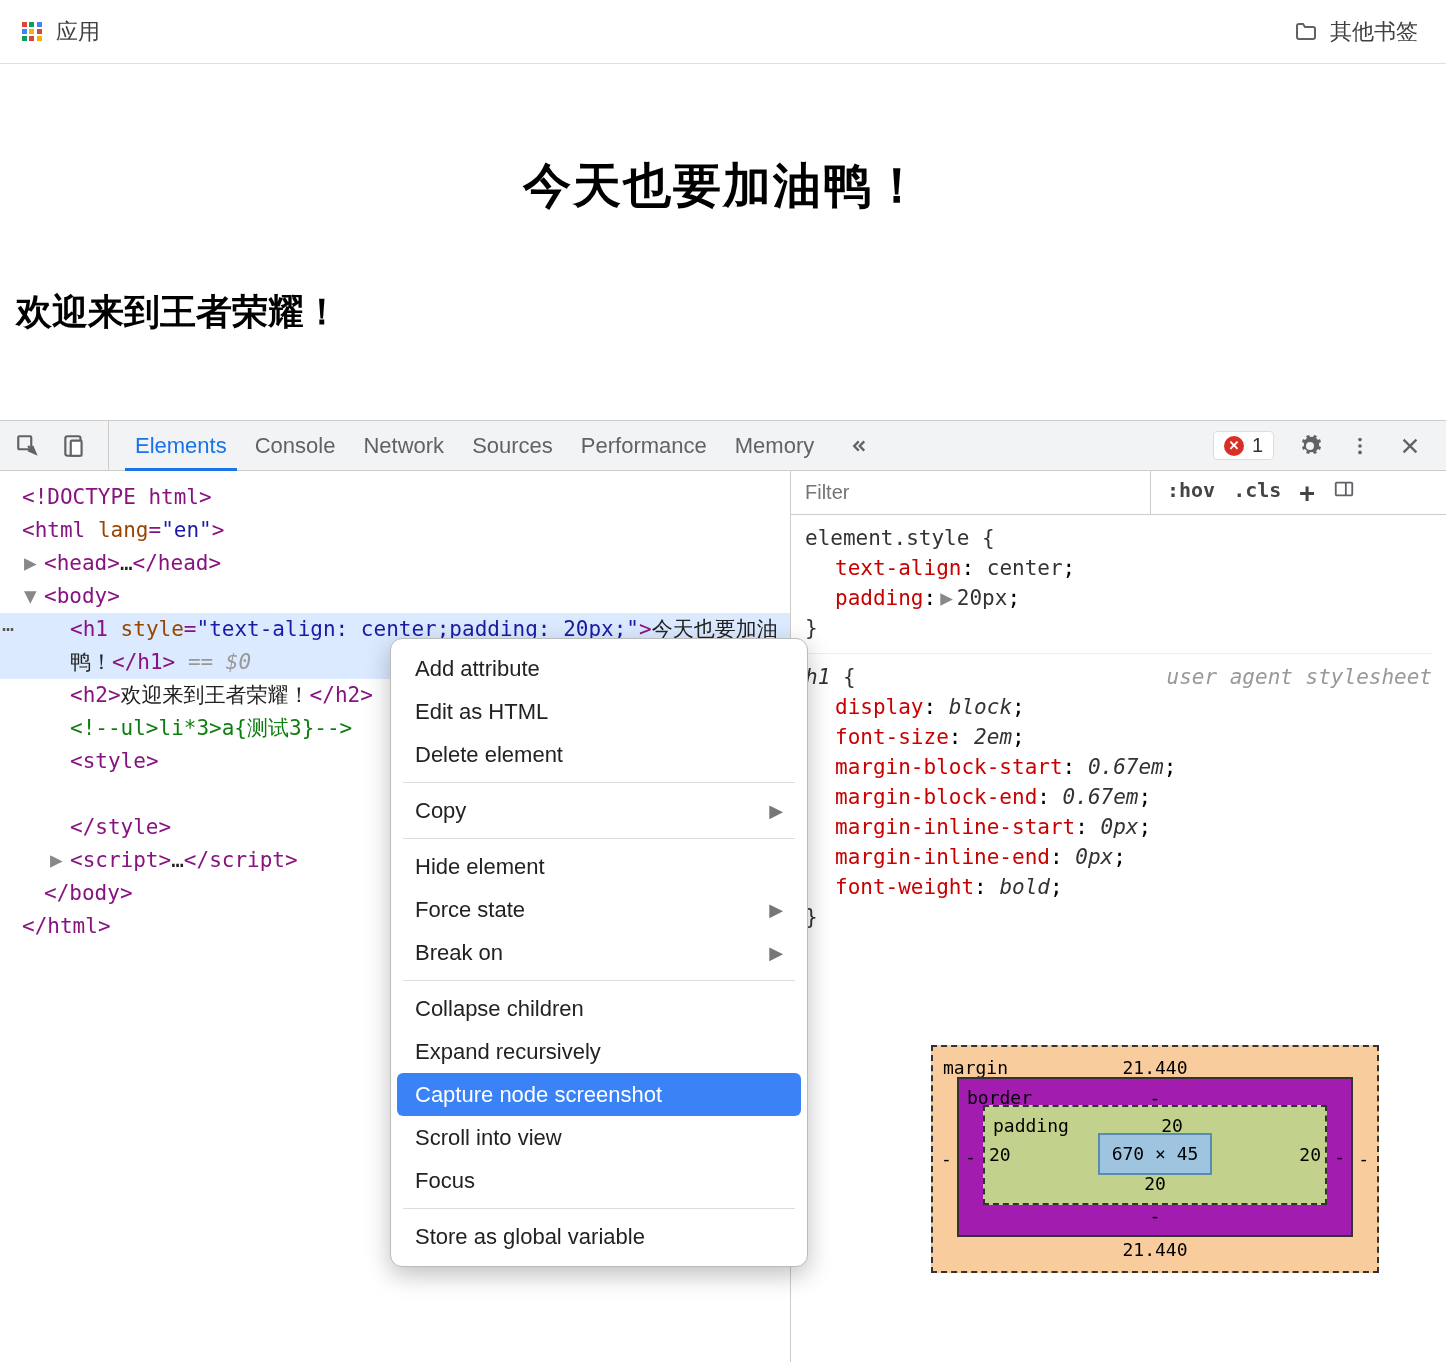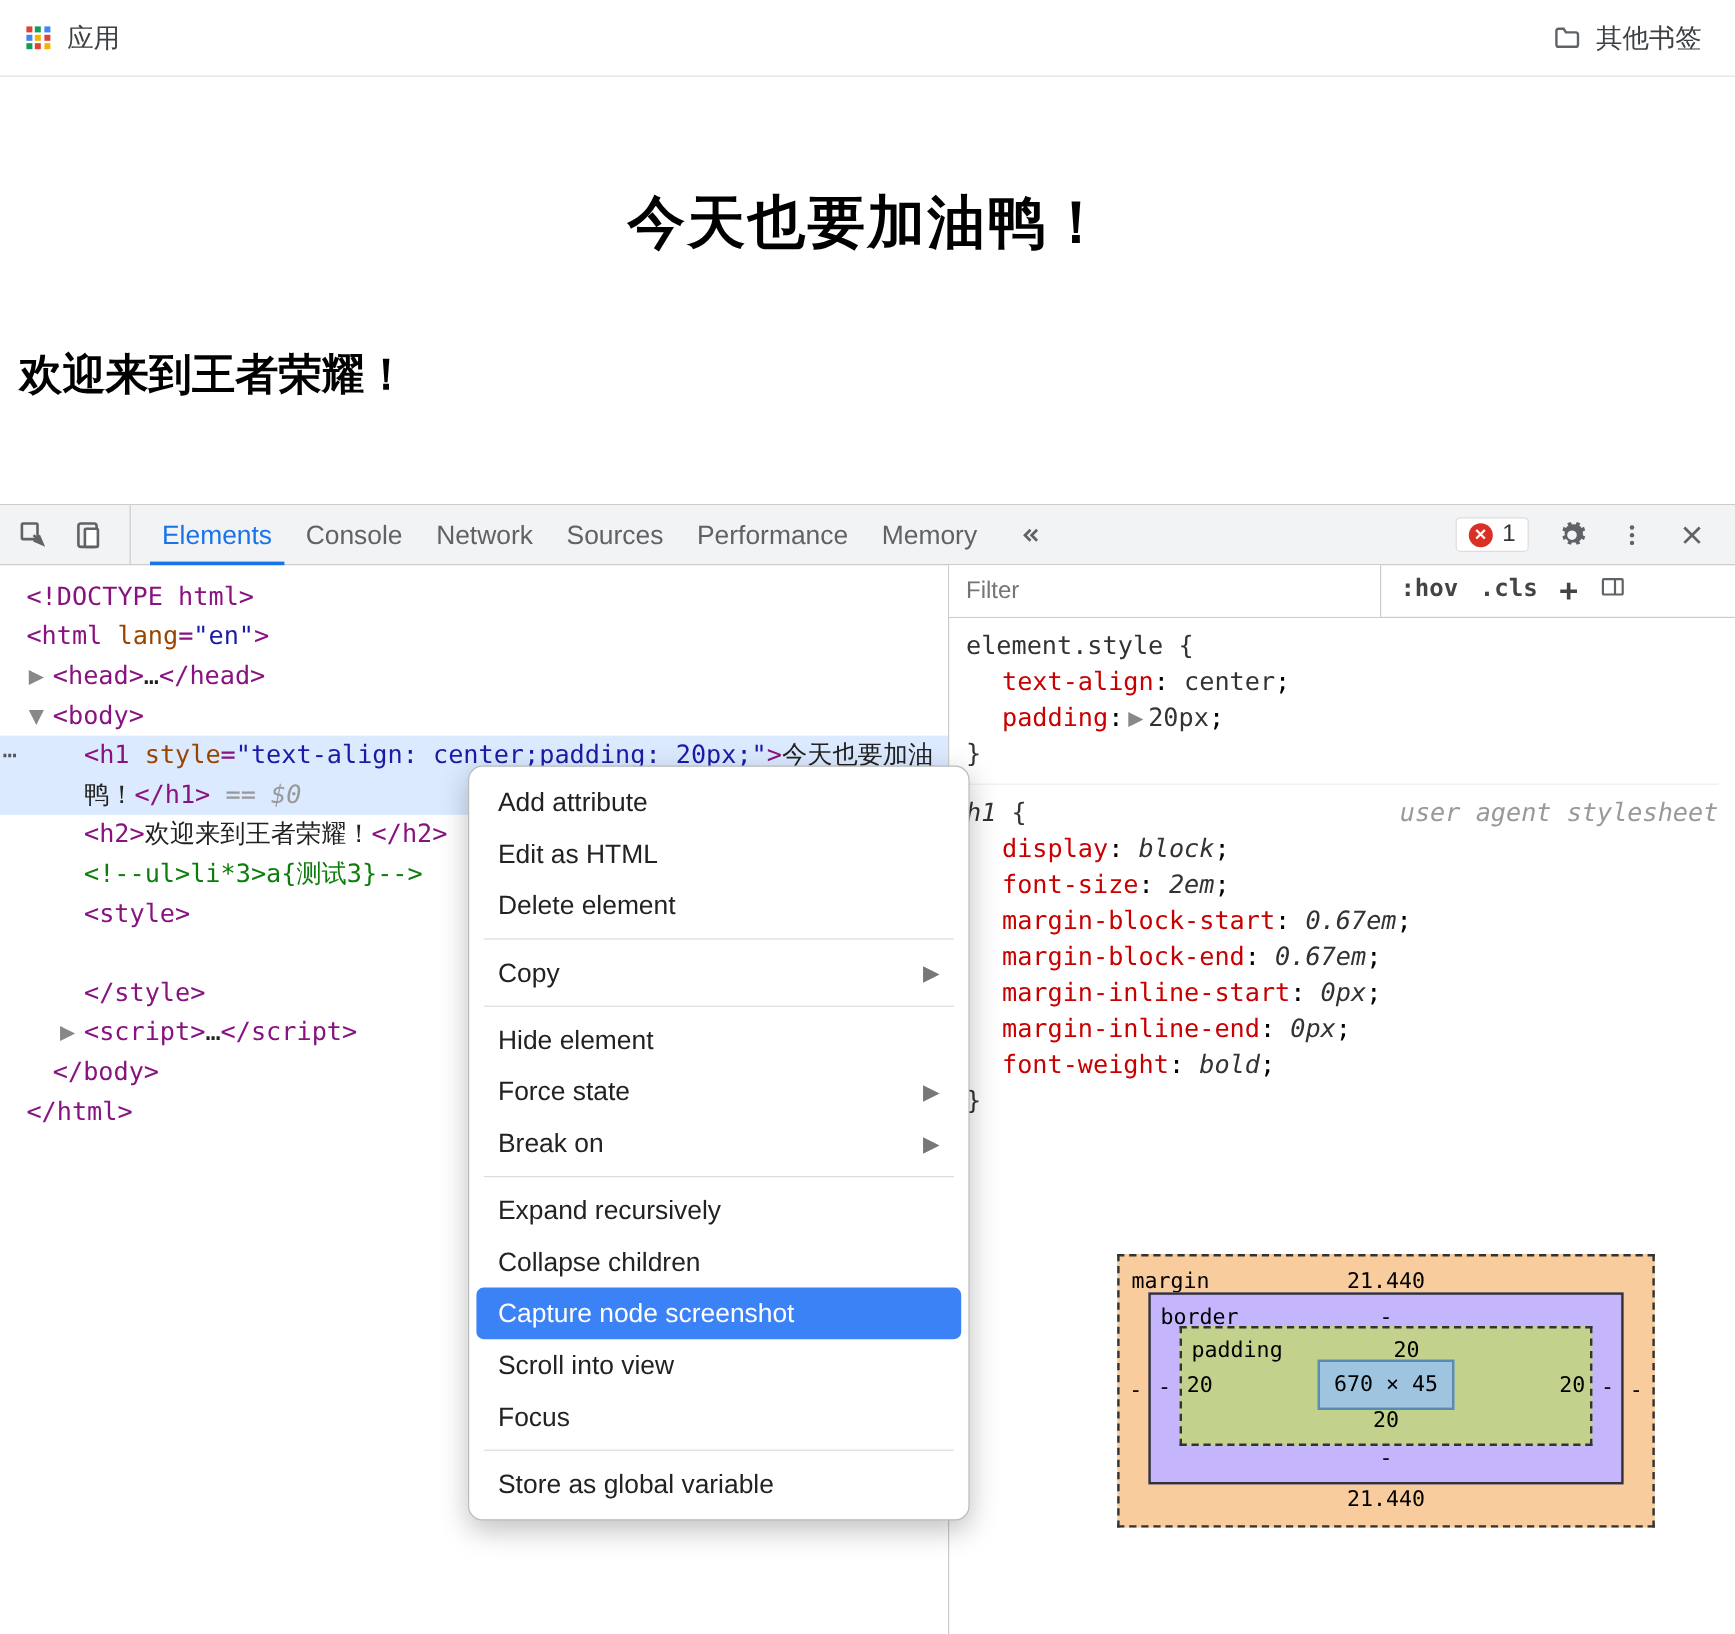--- a/index.html
+++ b/index.html
@@ -87,21 +87,21 @@
 .collapse-tri { color: #888; margin-left: 4px; margin-right: 4px; display: inline-block; }
 
 
 .box-model { position: absolute; left: 140px; top: 530px; width: 448px; }
 .bm-margin { border: 2px dashed #333; background: #f8cc9c; padding: 30px 24px 34px 24px; position: relative; text-align: center; }
 .bm-margin-label { position: absolute; left: 10px; top: 6px; font-size: 18px; font-family: Menlo, monospace; }
 .bm-margin-top { position: absolute; left: 50%; top: 6px; transform: translateX(-50%); font-size: 18px; font-family: Menlo, monospace; }
 .bm-margin-bottom { position: absolute; left: 50%; bottom: 6px; transform: translateX(-50%); font-size: 18px; font-family: Menlo, monospace; }
 .bm-margin-left, .bm-margin-right { position: absolute; top: 50%; transform: translateY(-50%); font-size: 18px; font-family: Menlo, monospace; }
 .bm-margin-left { left: 8px; } .bm-margin-right { right: 8px; }
-.bm-border { border: 2px solid #333; background: #c4b5fd; padding: 26px 24px 30px 24px; position: relative; }
+.bm-border { border: 2px solid #333; background: #a21caf; padding: 26px 24px 30px 24px; position: relative; }
 .bm-border-label { position: absolute; left: 8px; top: 4px; font-size: 18px; font-family: Menlo, monospace; }
 .bm-border-top { position: absolute; left: 50%; top: 4px; transform: translateX(-50%); font-size: 18px; }
 .bm-border-bottom { position: absolute; left: 50%; bottom: 4px; transform: translateX(-50%); font-size: 18px; }
 .bm-border-left, .bm-border-right { position: absolute; top: 50%; transform: translateY(-50%); font-size: 18px; }
 .bm-border-left { left: 6px; } .bm-border-right { right: 6px; }
 .bm-padding { border: 2px dashed #333; background: #c2d18b; padding: 26px 22px 28px 22px; position: relative; }
 .bm-padding-label { position: absolute; left: 8px; top: 4px; font-size: 18px; font-family: Menlo, monospace; }
 .bm-padding-top { position: absolute; left: 55%; top: 4px; transform: translateX(-50%); font-size: 18px; font-family: Menlo, monospace; }
 .bm-padding-bottom { position: absolute; left: 50%; bottom: 4px; transform: translateX(-50%); font-size: 18px; font-family: Menlo, monospace; }
 .bm-padding-left, .bm-padding-right { position: absolute; top: 50%; transform: translateY(-50%); font-size: 18px; font-family: Menlo, monospace; }
@@ -302,24 +302,24 @@
   <div class="ctx-item">
       <span>Force state</span>
       <span class="ctx-chevron">▶</span>
     </div>
   <div class="ctx-item">
       <span>Break on</span>
       <span class="ctx-chevron">▶</span>
     </div>
   <div class="ctx-sep"></div>
   <div class="ctx-item">
+      <span>Collapse children</span>
+    </div>
+  <div class="ctx-item">
       <span>Expand recursively</span>
-    </div>
-  <div class="ctx-item">
-      <span>Collapse children</span>
     </div>
   <div class="ctx-item highlight">
       <span>Capture node screenshot</span>
     </div>
   <div class="ctx-item">
       <span>Scroll into view</span>
     </div>
   <div class="ctx-item">
       <span>Focus</span>
     </div>

